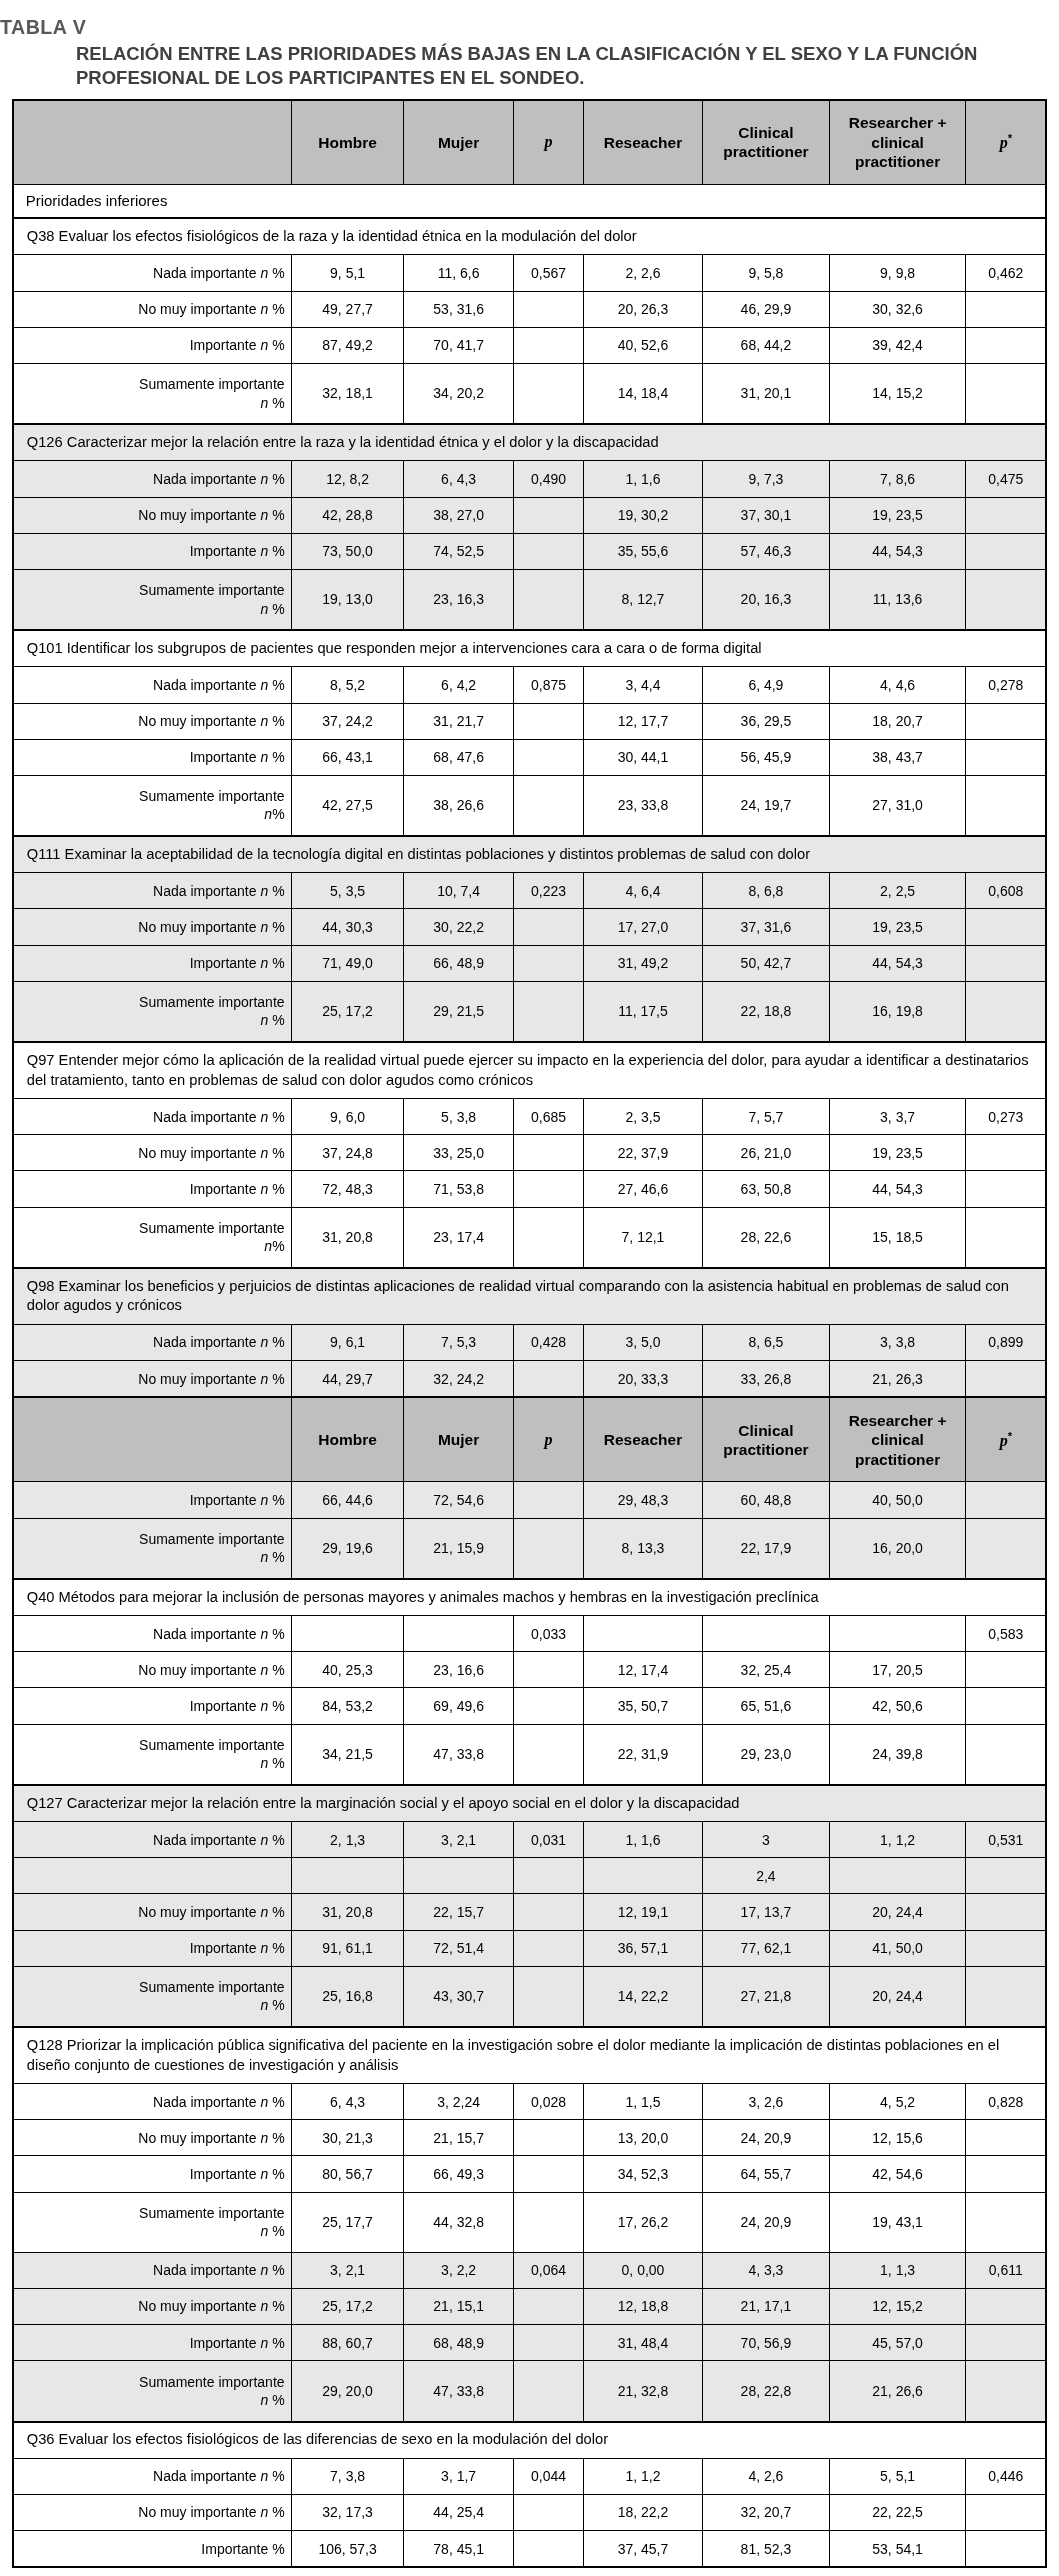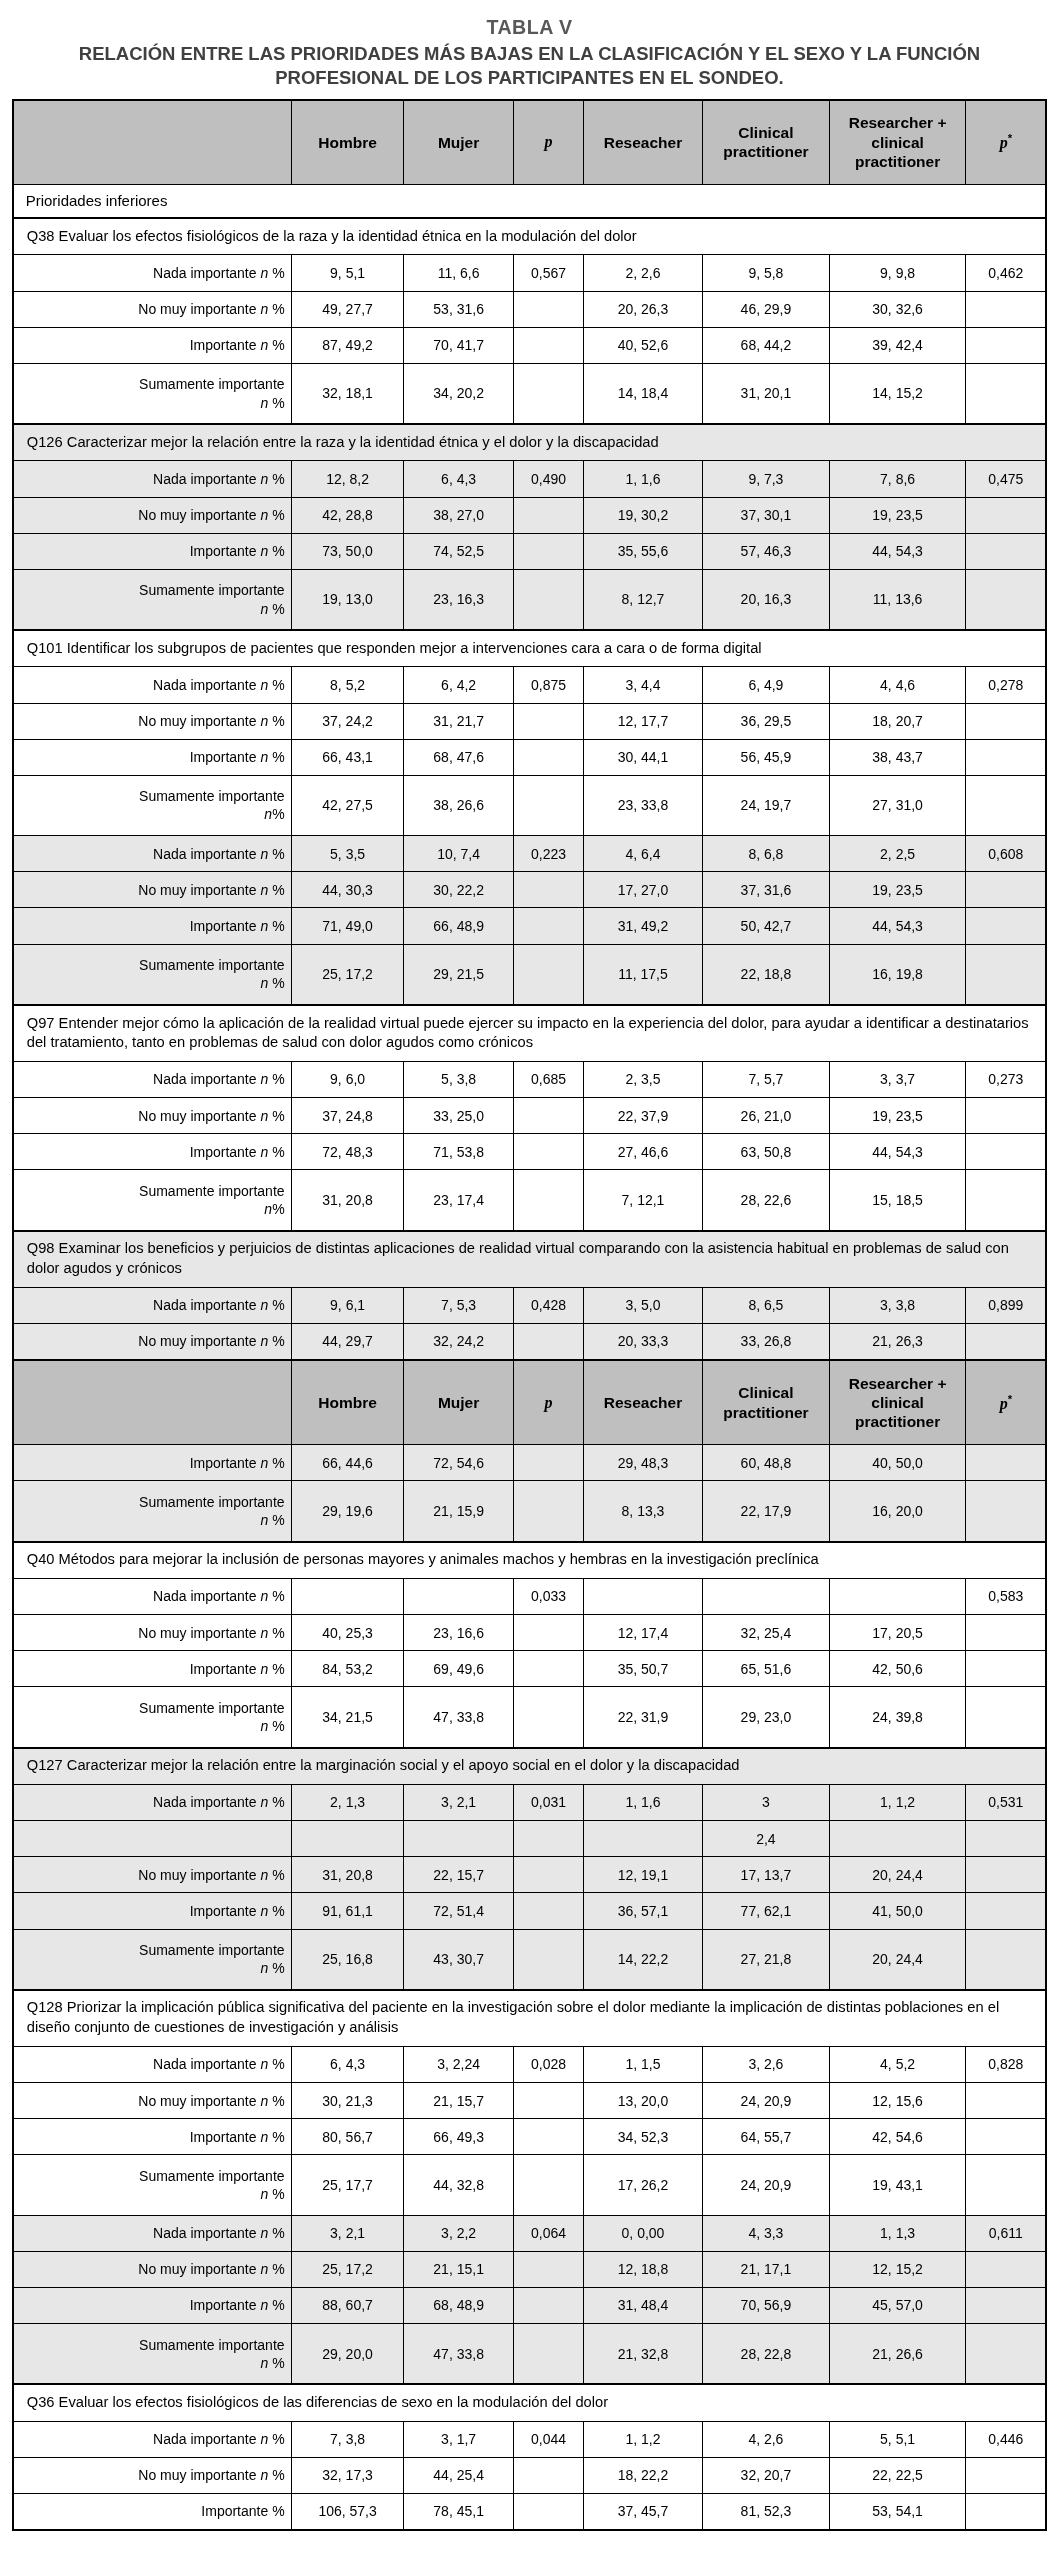--- a/index.html
+++ b/index.html
@@ -1,19 +1,19 @@
 <!DOCTYPE html>
 <html lang="es" style="font-size:8.2px"><head>
 <meta charset="utf-8">
 <style>
   html,body { margin:0; padding:0; background:#ffffff; }
   body { width:1059px; font-family:"Liberation Sans", sans-serif; color:#000; }
   .page { width:1059px; }
 
-  .title-block { text-align:center; padding-top:15.5px; font-weight:bold; }
+  .title-block { padding-top:15.5px; font-weight:bold; }
   .table-label { font-size:19.6px; color:#58585a; letter-spacing:0.5px; }
   .table-caption { font-size:18.5px; color:#404040; max-width:907px; margin:3.1px auto 8.2px auto; line-height:1.32; }
 
   table.main { width:1035px; margin:0 12.4px 14.4px 12.4px; border-collapse:collapse; border:2.1px solid #000; table-layout:fixed; }
   col.c-label {width:26.9%;} col.c-hombre{width:10.9%;} col.c-mujer{width:10.6%;}
   col.c-p{width:6.8%;} col.c-res{width:11.5%;} col.c-cli{width:12.3%;}
   col.c-rescli{width:13.2%;} col.c-pstar{width:7.8%;}
 
   th, td { border:1px solid #000; vertical-align:middle; }
 
@@ -190,20 +190,23 @@
         <tr class="r-d plain stacked">
           <td class="lbl">Sumamente importante<span class="u"><i>n</i>%</span></td>
           <td>42, 27,5</td>
           <td>38, 26,6</td>
           <td></td>
           <td>23, 33,8</td>
           <td>24, 19,7</td>
           <td>27, 31,0</td>
           <td></td>
         </tr>
+        <tr class="r-q shaded">
+          <td colspan="8">Q111 Examinar la aceptabilidad de la tecnología digital en distintas poblaciones y distintos problemas de salud con dolor</td>
+        </tr>
         <tr class="r-d shaded">
           <td class="lbl">Nada importante <i>n</i> %</td>
           <td>5, 3,5</td>
           <td>10, 7,4</td>
           <td>0,223</td>
           <td>4, 6,4</td>
           <td>8, 6,8</td>
           <td>2, 2,5</td>
           <td>0,608</td>
         </tr>

